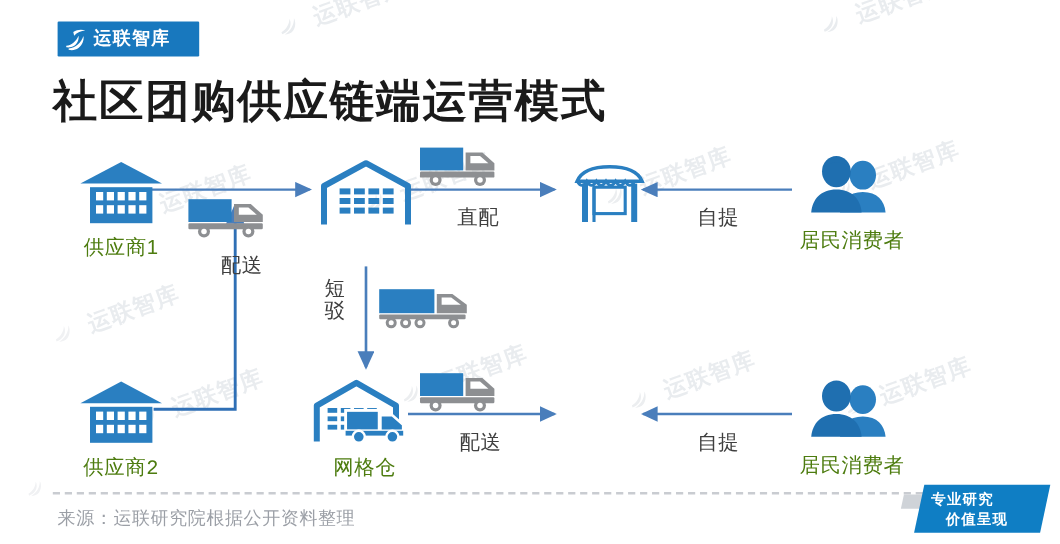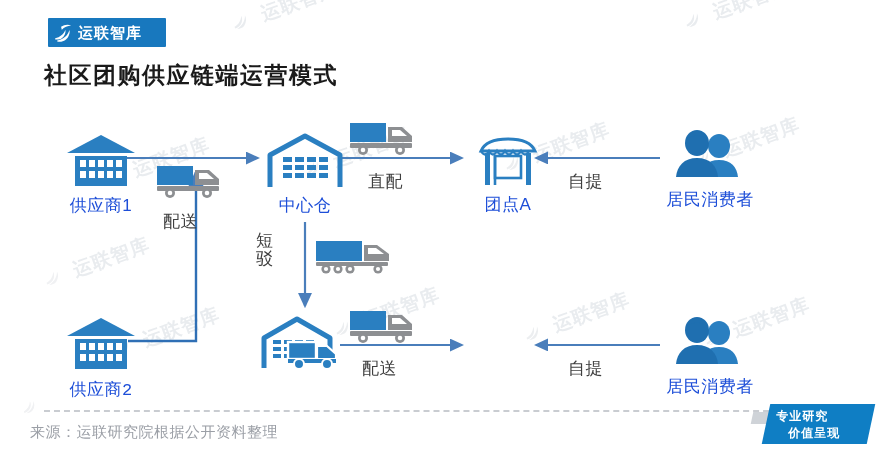--- a/index.html
+++ b/index.html
@@ -35,49 +35,49 @@
     display:flex;align-items:center;
     border-radius:1px;
   }
   .logo-mark{width:22px;height:22px;margin-left:5px;margin-right:3px;flex:0 0 auto;}
   .logo-text{
     color:#ffffff;font-size:15px;font-weight:700;letter-spacing:1px;
     line-height:1;
   }
   .page-title{
     position:absolute;left:44px;top:60px;
-    font-size:23px;font-weight:700;color:#1a1a1a;
+    font-size:37px;font-weight:700;color:#1a1a1a;
     letter-spacing:1.5px;
     white-space:nowrap;
   }
 
   
   .node{position:absolute;text-align:center;}
   .node .icon{display:block;margin:0 auto;}
   .node .label{
     display:block;margin-top:1px;
-    font-size:17px;color:#1d4ed8;white-space:nowrap;letter-spacing:.5px;
+    font-size:17px;color:#4d7c0f;white-space:nowrap;letter-spacing:.5px;
   }
   .edge-label{
     position:absolute;
     font-size:17px;color:#3f3f3f;white-space:nowrap;letter-spacing:.5px;
-    text-align:left;
+    text-align:right;
   }
   .edge-label.vert{
     width:20px;line-height:1.05;white-space:normal;
   }
   .truck{position:absolute;}
 
   
   .divider{
     position:absolute;left:44px;top:410px;width:795px;height:0;
     border-top:2px dashed #c9ccd1;
   }
   .source{
-    position:absolute;left:30px;top:423px;
+    position:absolute;left:48px;top:423px;
     font-size:15px;color:#9b9fa6;letter-spacing:.5px;white-space:nowrap;
   }
   .badge{
     position:absolute;left:766px;top:404px;
     width:105px;height:40px;
     background:#0f7ec4;
     transform:skewX(-12deg);
   }
   .badge-inner{
     transform:skewX(12deg);
@@ -317,21 +317,20 @@
             <rect x="29" y="32" width="9" height="5"></rect>
           <rect x="41" y="32" width="9" height="5"></rect>
             <rect x="53" y="32" width="9" height="5"></rect>
           <rect x="17" y="40" width="9" height="5"></rect>
             <rect x="29" y="40" width="9" height="5"></rect>
           <rect x="41" y="40" width="9" height="5"></rect>
             <rect x="53" y="40" width="9" height="5"></rect>
         </g>
       </svg>
     </span>
-    <span class="label">中心仓</span>
   </div>
 
   <div class="truck" style="left:348px;top:120px;">
     <svg width="70" height="36" viewBox="0 0 70 36">
       <rect x="2" y="3" width="36" height="19" fill="#2a7fc1"></rect>
       <path d="M40 7 h14 l10 9 v6 h-24 z" fill="#8d8f92"></path>
       <path d="M44 10 h8 l7 6 h-15 z" fill="#ffffff"></path>
       <rect x="2" y="23" width="62" height="5" rx="1" fill="#8d8f92"></rect>
       <circle cx="15" cy="30" r="5" fill="#8d8f92"></circle>
         <circle cx="15" cy="30" r="2.3" fill="#ffffff"></circle>
@@ -345,21 +344,20 @@
     <span class="icon">
       <svg width="74" height="54" viewBox="0 0 74 54">
         <path d="M10 17 q5 -12 27 -12 q22 0 27 12 z" fill="none" stroke="#2a7fc1" stroke-width="3"></path>
         <path d="M10 17 q4 7 8 0 q4 7 8 0 q4 7 8 0 q4 7 8 0 q4 7 8 0 q4 7 8 0" fill="none" stroke="#2a7fc1" stroke-width="2.4"></path>
         <rect x="14" y="19" width="5" height="32" fill="#2a7fc1"></rect>
         <rect x="55" y="19" width="5" height="32" fill="#2a7fc1"></rect>
         <rect x="24" y="22" width="26" height="22" fill="none" stroke="#2a7fc1" stroke-width="2.6"></rect>
         <line x1="24" y1="22" x2="24" y2="51" stroke="#2a7fc1" stroke-width="2.6"></line>
       </svg>
     </span>
-    <span class="label">团点A</span>
   </div>
 
   <div class="edge-label" style="left:568px;top:170px;width:48px;">自提</div>
 
   <div class="node" style="left:650px;top:129px;width:120px;">
     <span class="icon">
       <svg width="80" height="54" viewBox="0 0 80 54">
         <g fill="#2a7fc1">
           <ellipse cx="49" cy="17" rx="11" ry="12"></ellipse>
           <path d="M49 31 c-12 0 -18 7 -19 17 h38 c-1 -10 -7 -17 -19 -17z"></path>
@@ -367,21 +365,21 @@
         <g fill="#1f6fb0">
           <ellipse cx="27" cy="14" rx="12" ry="13"></ellipse>
           <path d="M27 29 c-13 0 -20 8 -21 19 h42 c-1 -11 -8 -19 -21 -19z"></path>
         </g>
         <path d="M17 10 q10 -7 20 0 q-2 -8 -10 -8 q-8 0 -10 8z" fill="#1f6fb0"></path>
       </svg>
     </span>
     <span class="label">居民消费者</span>
   </div>
 
-  <div class="edge-label vert" style="left:256px;top:232px;">短驳</div>
+  <div class="edge-label vert" style="left:268px;top:232px;">短驳</div>
   <div class="truck" style="left:314px;top:238px;">
     <svg width="80" height="38" viewBox="0 0 80 38">
       <rect x="2" y="3" width="46" height="20" fill="#2a7fc1"></rect>
       <path d="M50 7 h13 l12 9 v7 h-25 z" fill="#8d8f92"></path>
       <path d="M54 10 h8 l8 6 h-16 z" fill="#ffffff"></path>
       <rect x="2" y="24" width="72" height="4" rx="1" fill="#8d8f92"></rect>
       <circle cx="12" cy="31" r="4.6" fill="#8d8f92"></circle>
         <circle cx="12" cy="31" r="2.1" fill="#ffffff"></circle>
       <circle cx="24" cy="31" r="4.6" fill="#8d8f92"></circle>
         <circle cx="24" cy="31" r="2.1" fill="#ffffff"></circle>
@@ -434,20 +432,21 @@
         </g>
         <g>
           <rect x="28" y="26" width="28" height="17" fill="#2a7fc1" stroke="#ffffff" stroke-width="2.4"></rect>
           <path d="M57 30 h10 l9 8 v5 h-19 z" fill="#2a7fc1" stroke="#ffffff" stroke-width="2.2"></path>
           <rect x="28" y="43" width="48" height="4" fill="#2a7fc1"></rect>
           <circle cx="39" cy="48" r="5" fill="#2a7fc1" stroke="#ffffff" stroke-width="2"></circle>
           <circle cx="67" cy="48" r="5" fill="#2a7fc1" stroke="#ffffff" stroke-width="2"></circle>
         </g>
       </svg>
     </span>
+    <span class="label">网格仓</span>
   </div>
 
   <div class="truck" style="left:348px;top:308px;">
     <svg width="70" height="36" viewBox="0 0 70 36">
       <rect x="2" y="3" width="36" height="19" fill="#2a7fc1"></rect>
       <path d="M40 7 h14 l10 9 v6 h-24 z" fill="#8d8f92"></path>
       <path d="M44 10 h8 l7 6 h-15 z" fill="#ffffff"></path>
       <rect x="2" y="23" width="62" height="5" rx="1" fill="#8d8f92"></rect>
       <circle cx="15" cy="30" r="5" fill="#8d8f92"></circle>
         <circle cx="15" cy="30" r="2.3" fill="#ffffff"></circle>

